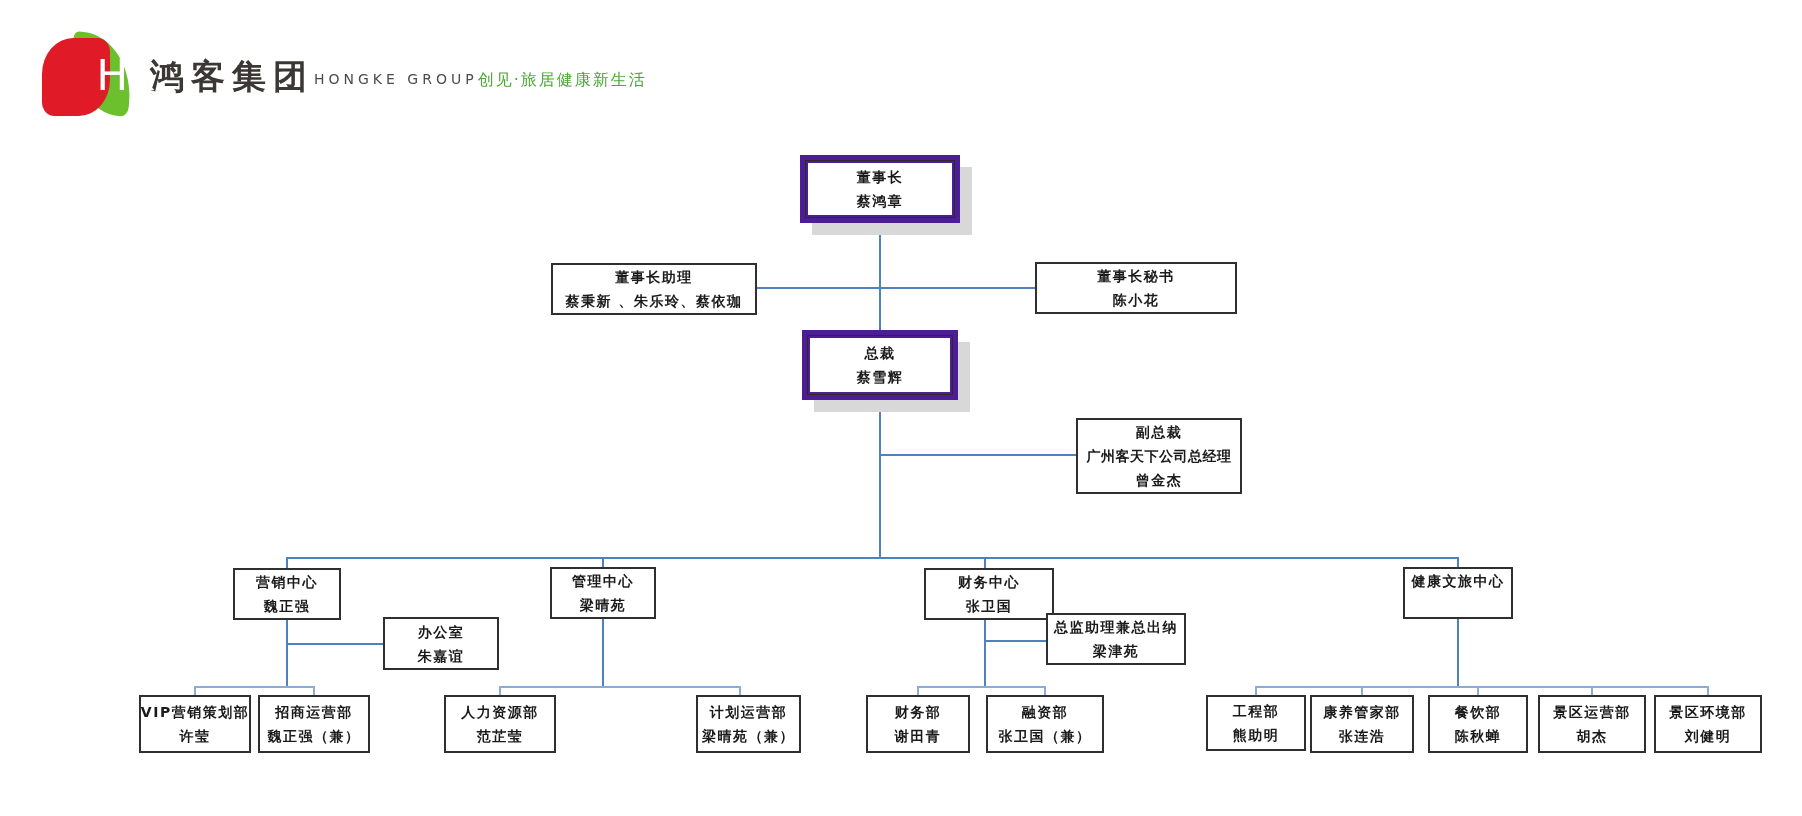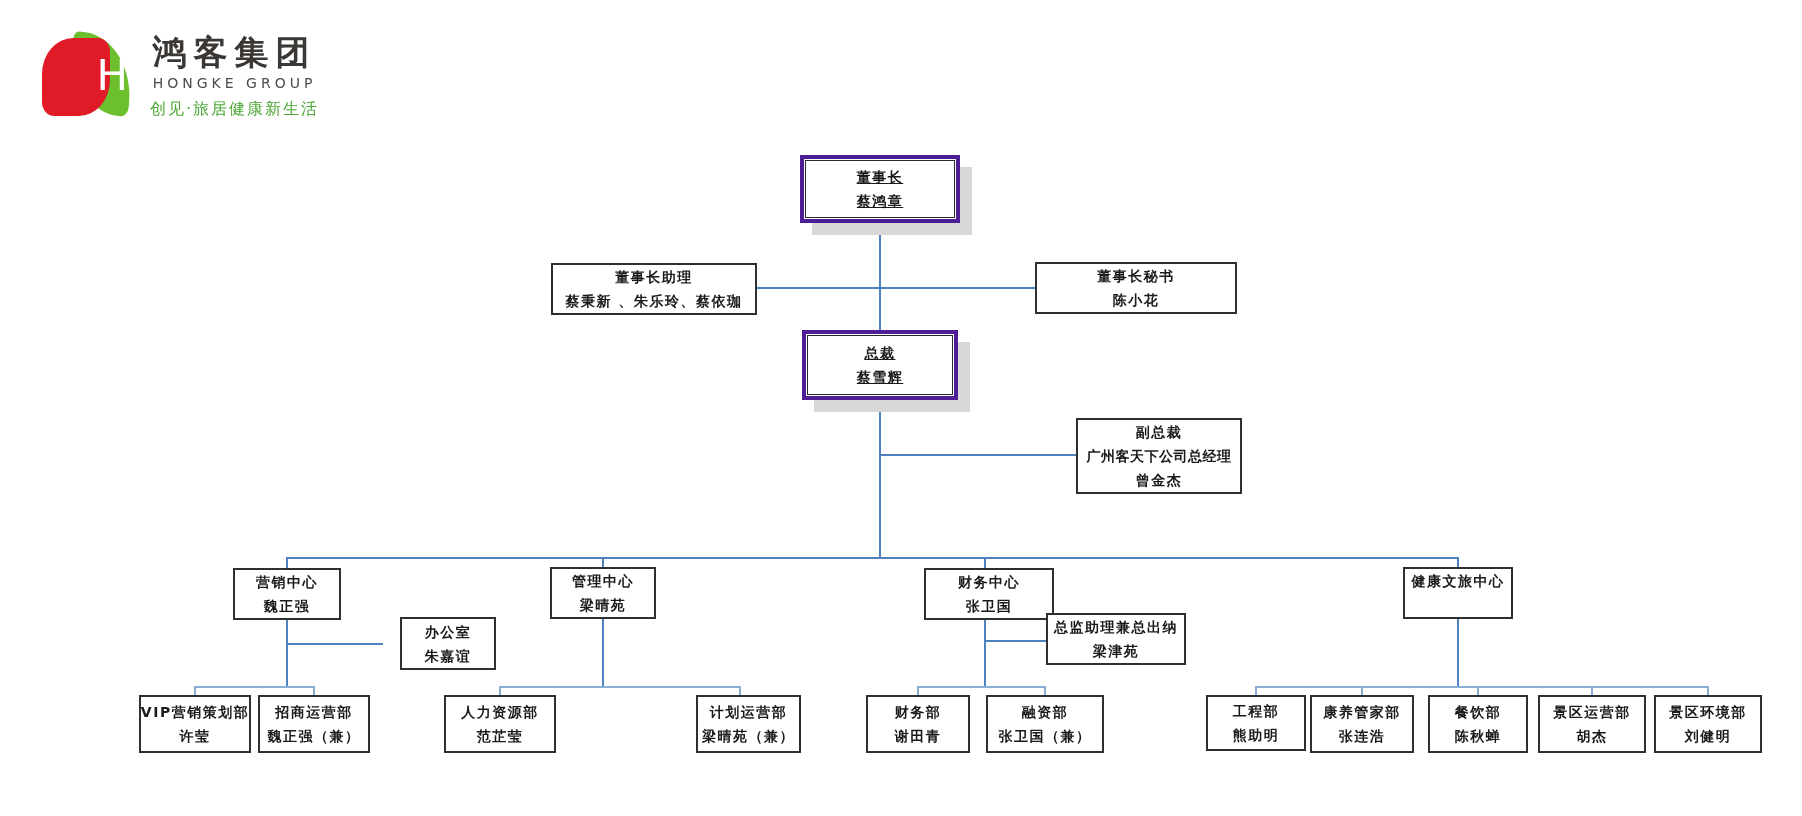--- a/index.html
+++ b/index.html
@@ -19,43 +19,42 @@
   .emblem .drop{
     position:absolute;left:0;top:4px;width:68px;height:78px;
     background:var(--logo-red,#e11a28);
     border-radius:46% 18% 46% 18%;
   }
   .emblem .mono{
     position:absolute;left:6px;top:18px;width:66px;height:48px;
     color:#fff;font-weight:normal;font-size:42px;line-height:48px;text-align:center;
     font-family:"DejaVu Sans",sans-serif;letter-spacing:-2px;margin-left:43px;
   }
-  .logo-text{display:flex;flex-direction:column;align-items:center;}
+  .logo-text{display:flex;align-items:center;}
   .logo-cn{font-size:34px;font-weight:bold;color:#3a3734;letter-spacing:7px;line-height:1.1;}
   .logo-en{font-size:14px;color:#4b4b4b;letter-spacing:4px;margin-top:4px;}
   .logo-tag{font-size:16px;color:var(--tagline-green,#4ba635);letter-spacing:2px;margin-top:8px;}
 
   
   .page-title{
     position:absolute;left:553px;top:36px;width:600px;text-align:center;
     font-family:"DejaVu Serif","Liberation Serif",serif;
     font-size:46px;font-weight:bold;color:#000;letter-spacing:4px;
   }
 
   
   .box{
     position:absolute;background:#fff;border:2px solid #2f2f2f;box-sizing:border-box;
     display:flex;flex-direction:column;align-items:center;justify-content:center;
     text-align:center;z-index:2;
   }
   .bt,.bn,.bs{height:24px;line-height:24px;font-size:14px;font-weight:bold;letter-spacing:1.5px;white-space:nowrap;}
   .exec{
-    border:4px solid #4c1d95;outline:1px solid #2a2a2a;outline-offset:-6px;
+    border:8px solid #4c1d95;outline:1px solid #2a2a2a;outline-offset:-6px;
     box-shadow:12px 12px 0 var(--shadow,#d8d8d8);
-    text-decoration:underline;
   }
 
   
   .hl{position:absolute;height:2px;background:var(--connector,#4f81bd);z-index:1;}
   .vl{position:absolute;width:2px;background:var(--connector,#4f81bd);z-index:1;}
   .lt{background:var(--connector-light,#8aadd8);}
 </style>
 </head>
 <body>
 
@@ -134,21 +133,21 @@
     <div class="bt">副总裁</div>
     <div class="bs" style="letter-spacing:0.5px">广州客天下公司总经理</div>
     <div class="bn">曾金杰</div>
   </div>
 
   <div class="box" style="left:233px;top:568px;width:108px;height:52px">
     <div class="bt">营销中心</div>
     <div class="bn">魏正强</div>
   </div>
 
-  <div class="box" style="left:400px;top:617px;width:96px;height:53px">
+  <div class="box" style="left:383px;top:617px;width:116px;height:53px">
     <div class="bt">办公室</div>
     <div class="bn">朱嘉谊</div>
   </div>
 
   <div class="box" style="left:550px;top:567px;width:106px;height:52px">
     <div class="bt">管理中心</div>
     <div class="bn">梁晴苑</div>
   </div>
 
   <div class="box" style="left:924px;top:568px;width:130px;height:52px">

